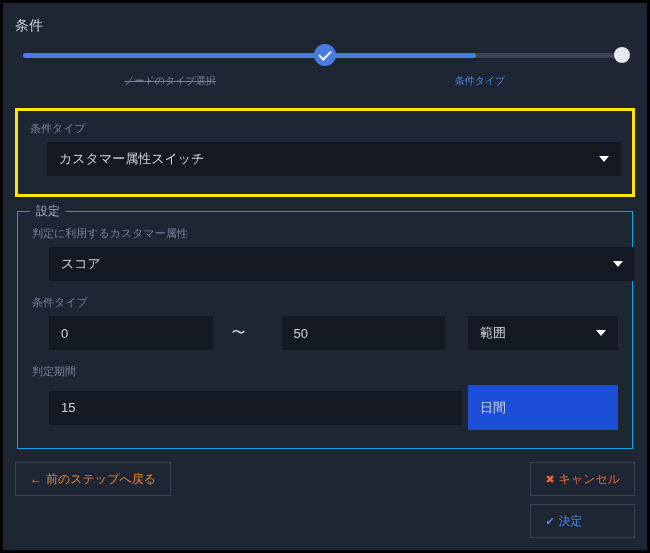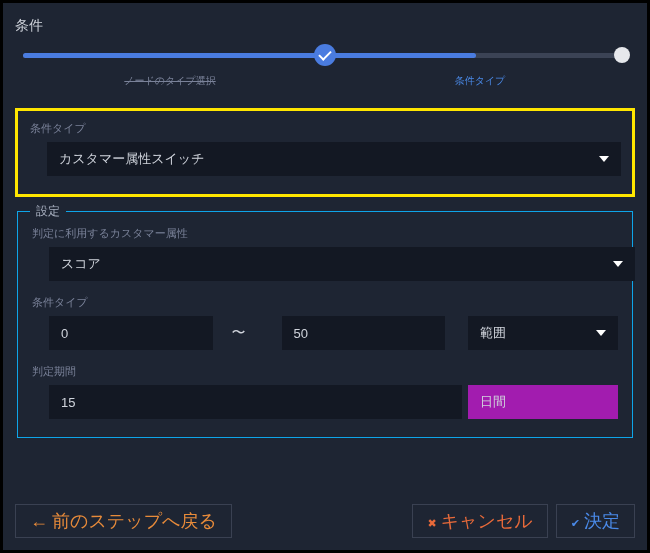--- a/index.html
+++ b/index.html
@@ -138,49 +138,49 @@
   }
   .row .select-field.small { flex: 1; }
   .tilde {
     width: 40px;
     text-align: center;
     font-size: 14px;
     color: #d0d4dc;
   }
   .range-select { width: 150px; flex: none; }
   .unit-box {
-    background: #a21caf;
+    background: #1d4ed8;
     width: 150px;
-    height: 34px;
+    height: 45px;
     display: flex;
     align-items: center;
     padding: 16px 12px;
     font-size: 13px;
   }
   .footer {
     position: absolute;
     left: 12px; right: 12px; bottom: 12px;
     display: flex;
     justify-content: space-between;
   }
   .btn {
     border: 1px solid #3a4152;
     background: transparent;
     height: 34px;
     padding: 0 14px;
-    font-size: 18px;
+    font-size: 12px;
     display: flex;
     align-items: center;
     gap: 4px;
     cursor: pointer;
   }
   .btn-back { color: #e88b3a; }
   .btn-cancel { color: #e86a3a; }
   .btn-confirm { color: #4a8ae8; }
-  .footer-right { display: flex; gap: 8px; }
+  .footer-right { display: flex; gap: 8px; flex-direction: column; }
   .arrow-left::before {
     content: "←";
     font-weight: bold;
   }
   .x-icon::before { content: "✖"; font-size: 11px; }
   .check-icon::before { content: "✔"; font-size: 11px; }
 </style>
 </head>
 <body>
 

